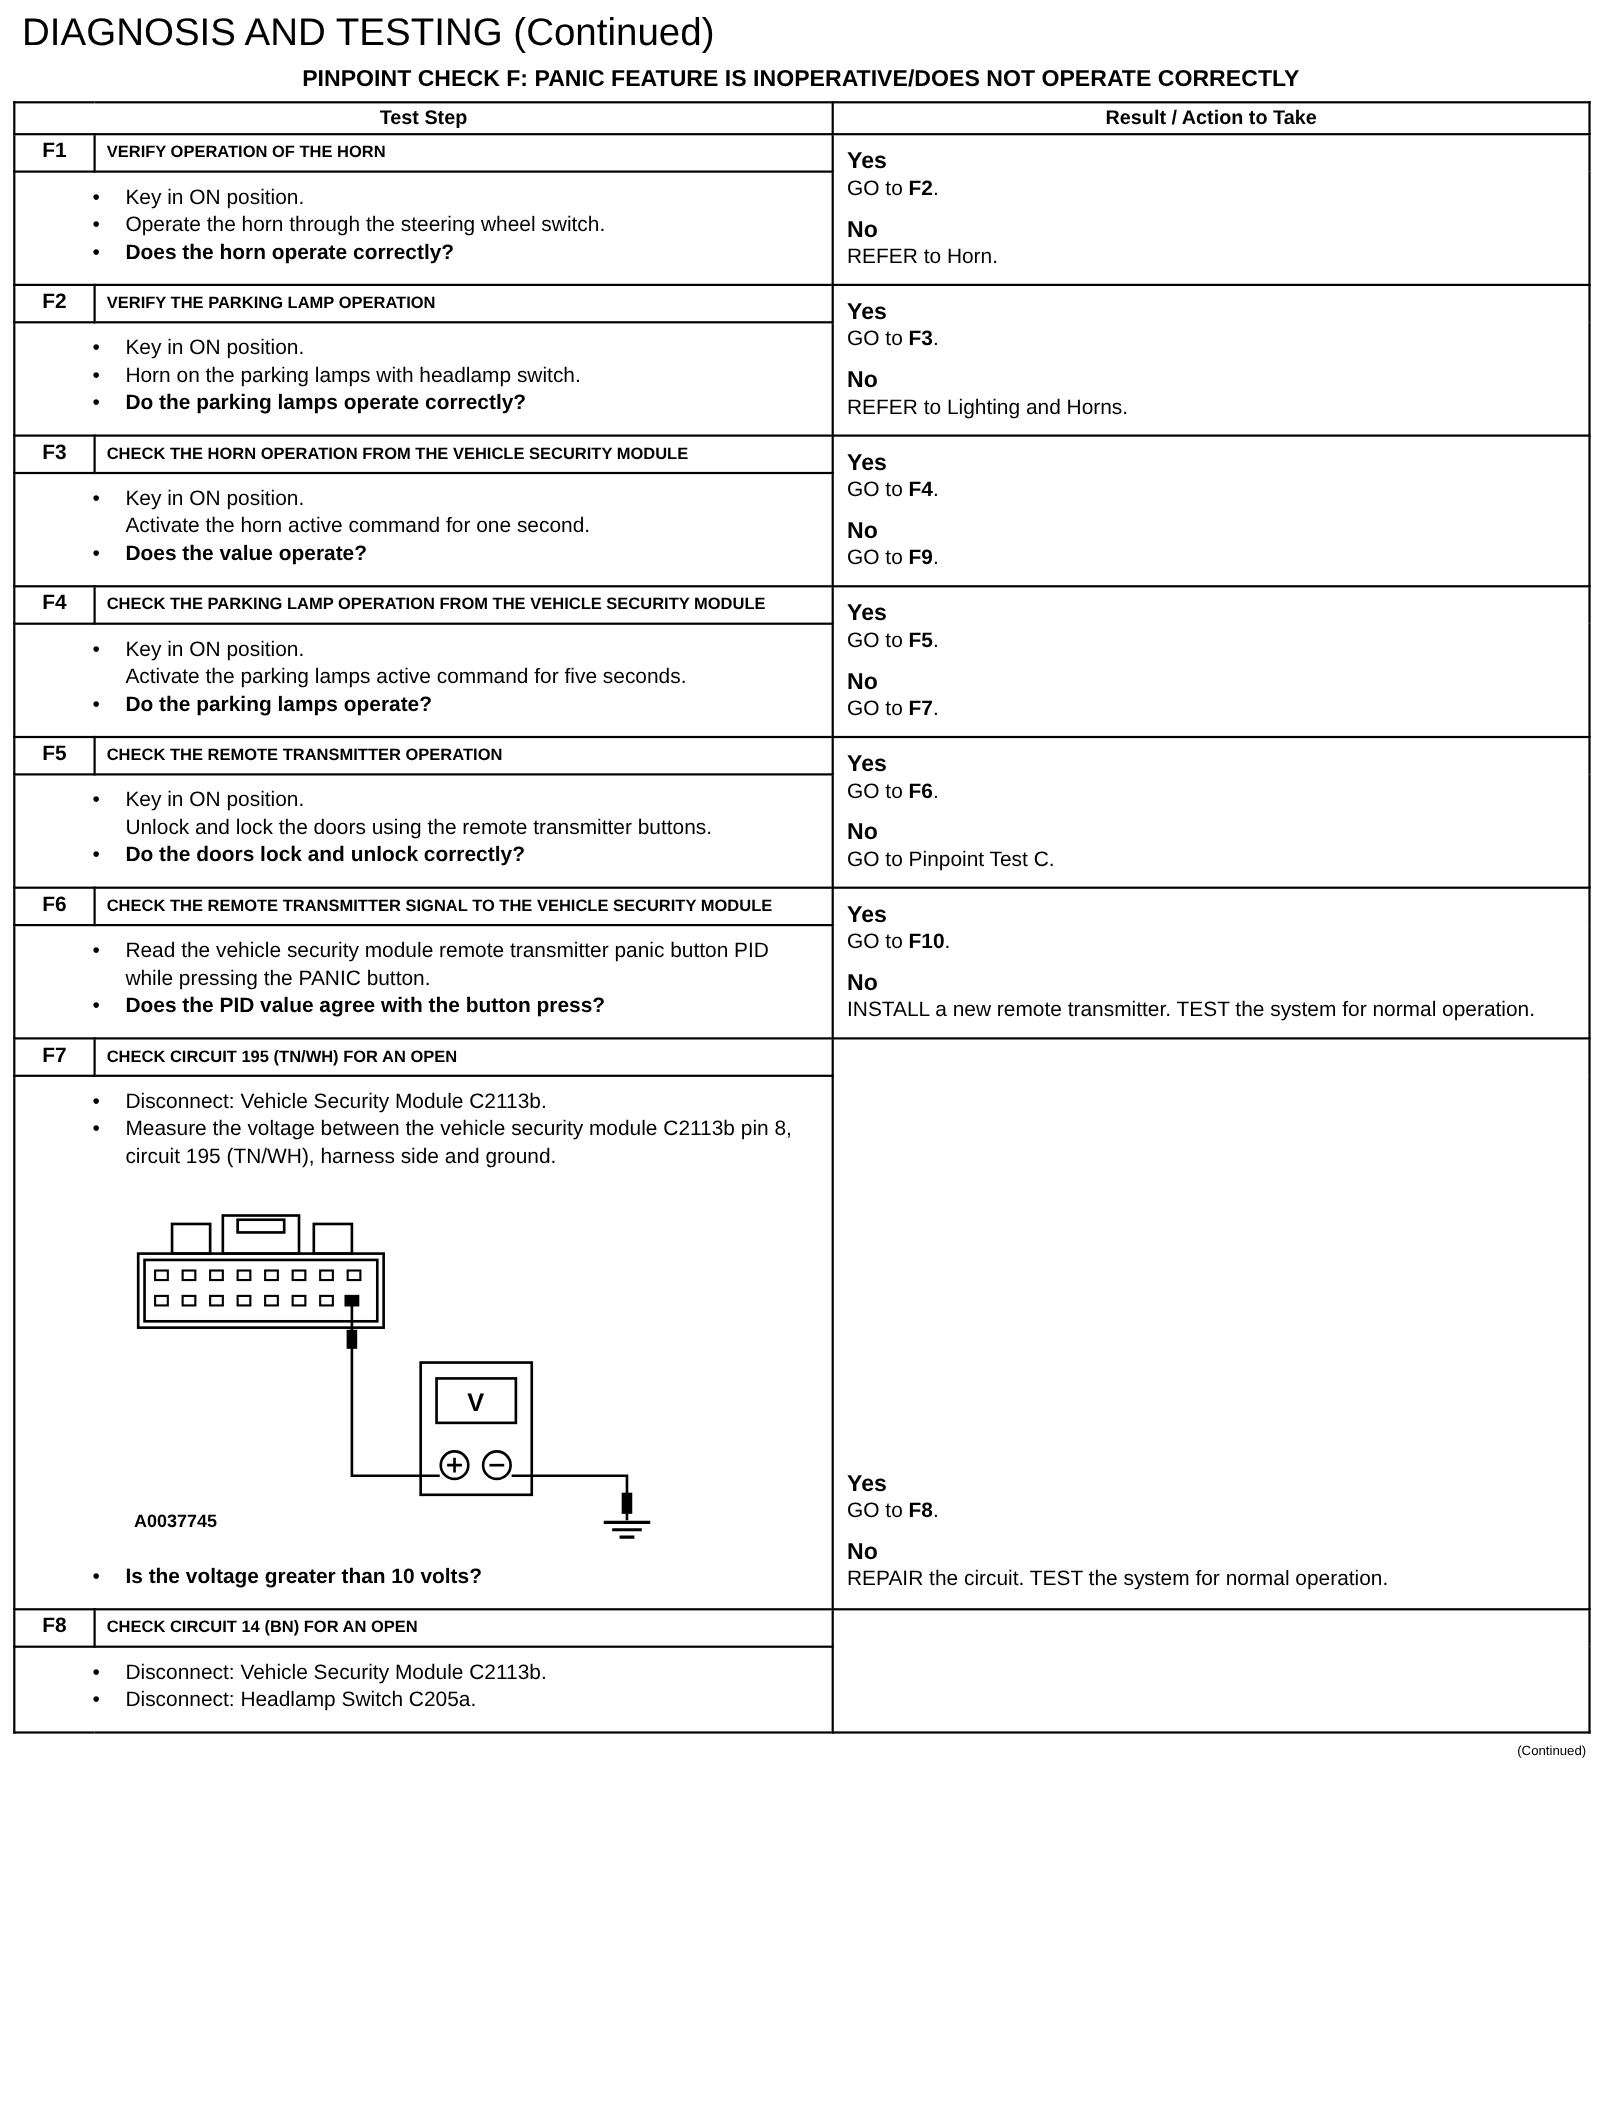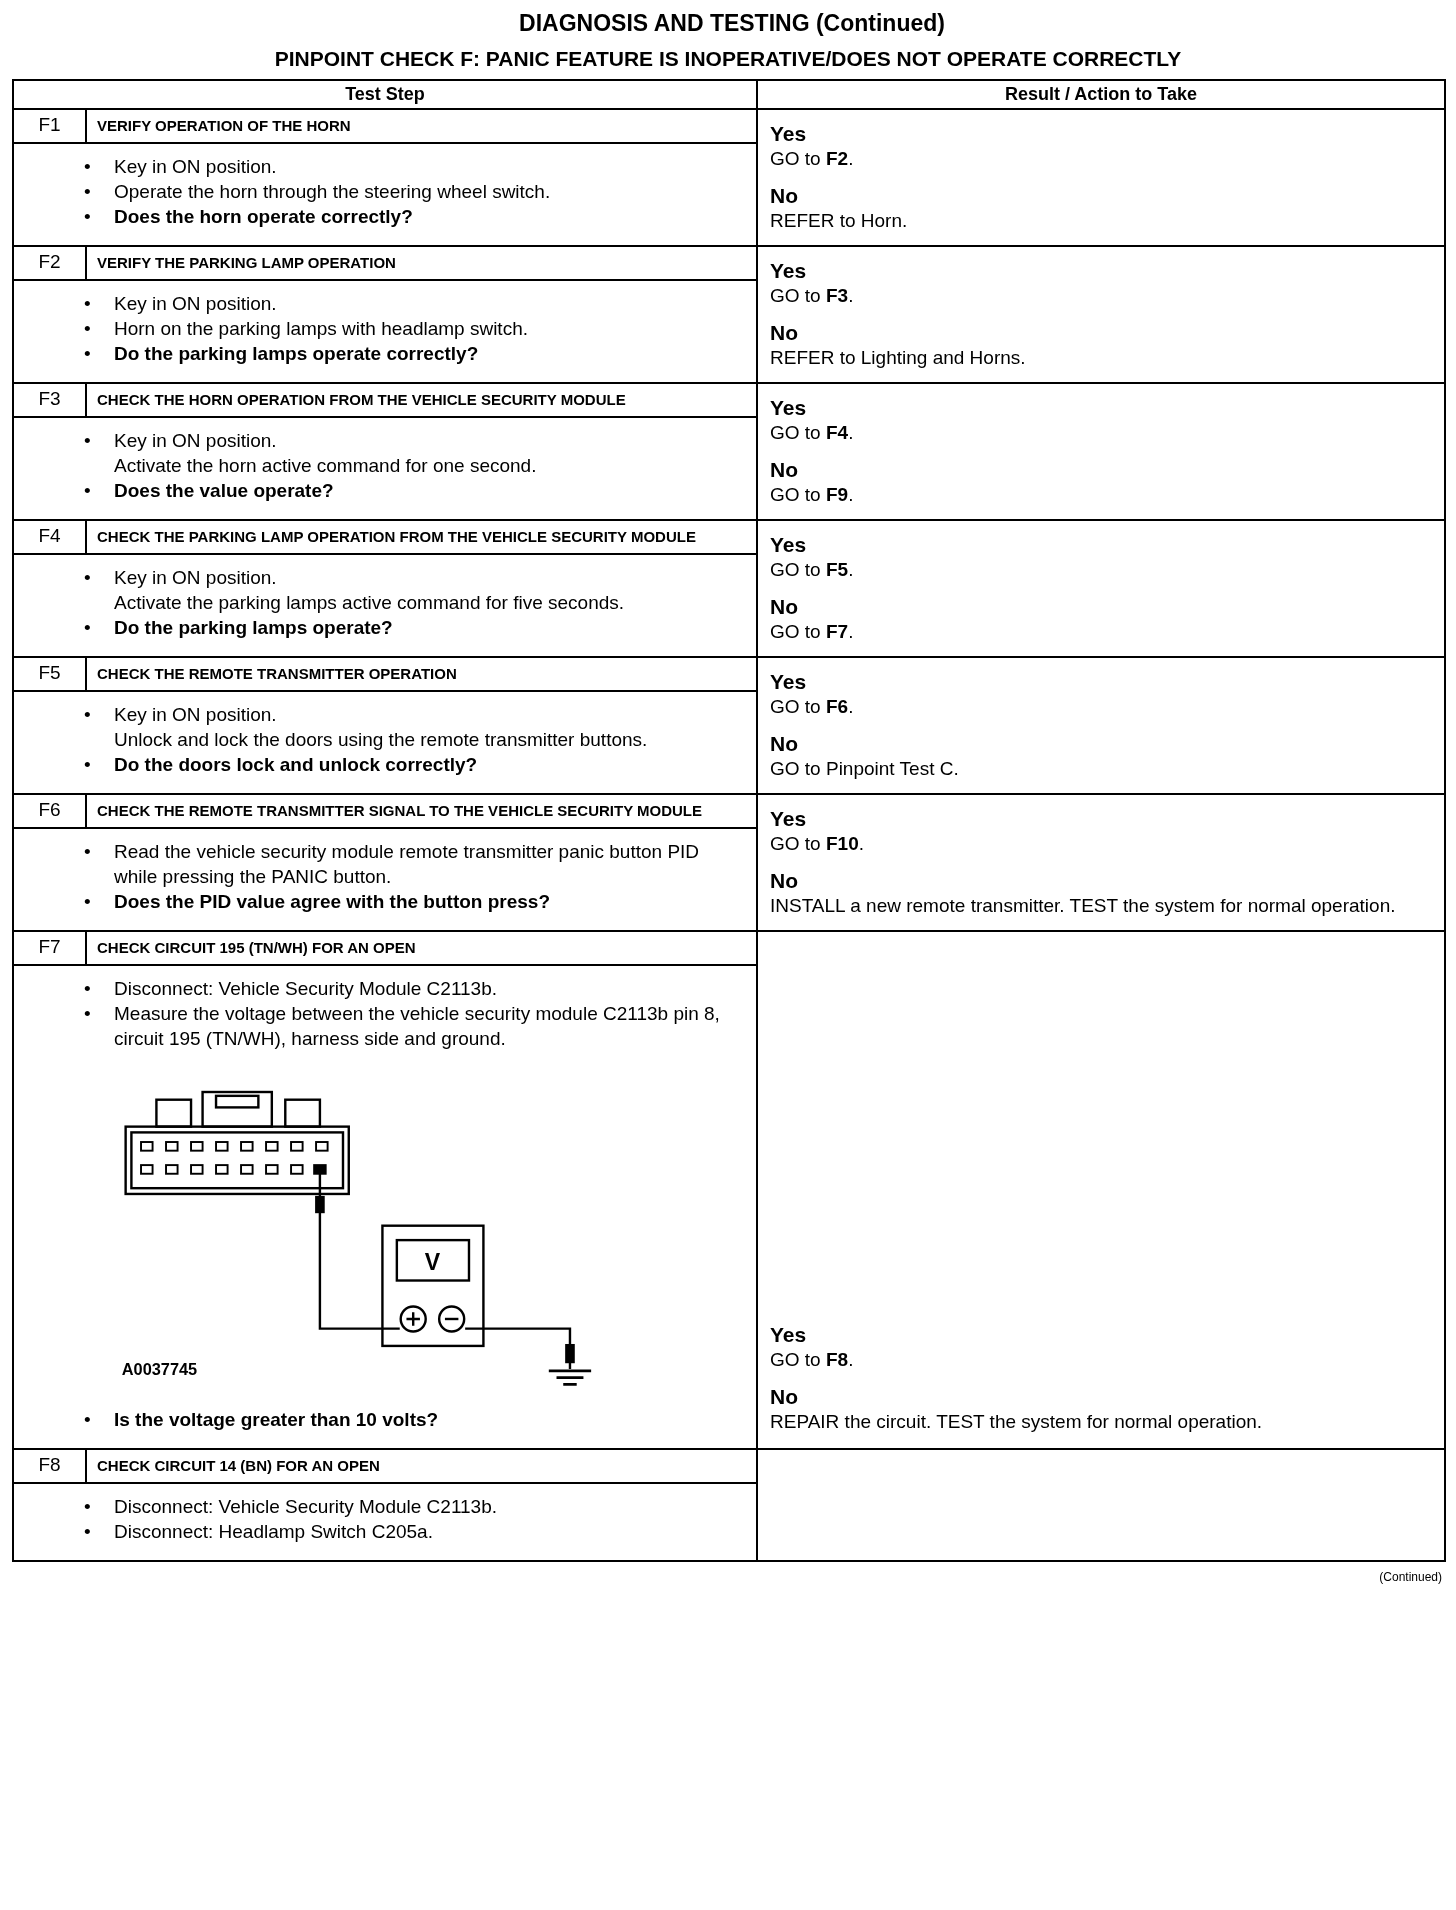--- a/index.html
+++ b/index.html
@@ -4,24 +4,23 @@
 <style>
   * { box-sizing: border-box; margin: 0; padding: 0; }
   html, body { background: #ffffff; }
   body {
     width: 1456px;
     color: #000;
     font-family: "Liberation Sans", sans-serif;
   }
   .page { padding: 6px 12px 14px 12px; }
   h1.doc-title {
-    font-size: 23px;
-    font-weight: bold;
+    font-size: 35px;
+    font-weight: normal;
     margin: 4px 0 10px 8px;
-    text-align: center;
   }
   h2.doc-subtitle {
     font-size: 21px;
     font-weight: bold;
     text-align: center;
     margin: 0 0 8px 0;
   }
   table.pinpoint {
     width: 1432px;
     border-collapse: collapse;
@@ -31,21 +30,21 @@
   col.c-title { width: 671px; }
   col.c-result { width: 688px; }
   th, td { border: 2.5px solid #000; }
   thead th {
     font-size: 18px;
     font-weight: bold;
     text-align: center;
     padding: 3px 6px;
   }
   td.step-id {
-    font-weight: normal;
+    font-weight: bold;
     font-size: 19px;
     text-align: center;
     vertical-align: top;
     padding: 4px 18px;
   }
   td.step-title {
     font-weight: bold;
     font-size: 15px;
     line-height: 24px;
     padding: 4px 10px;

